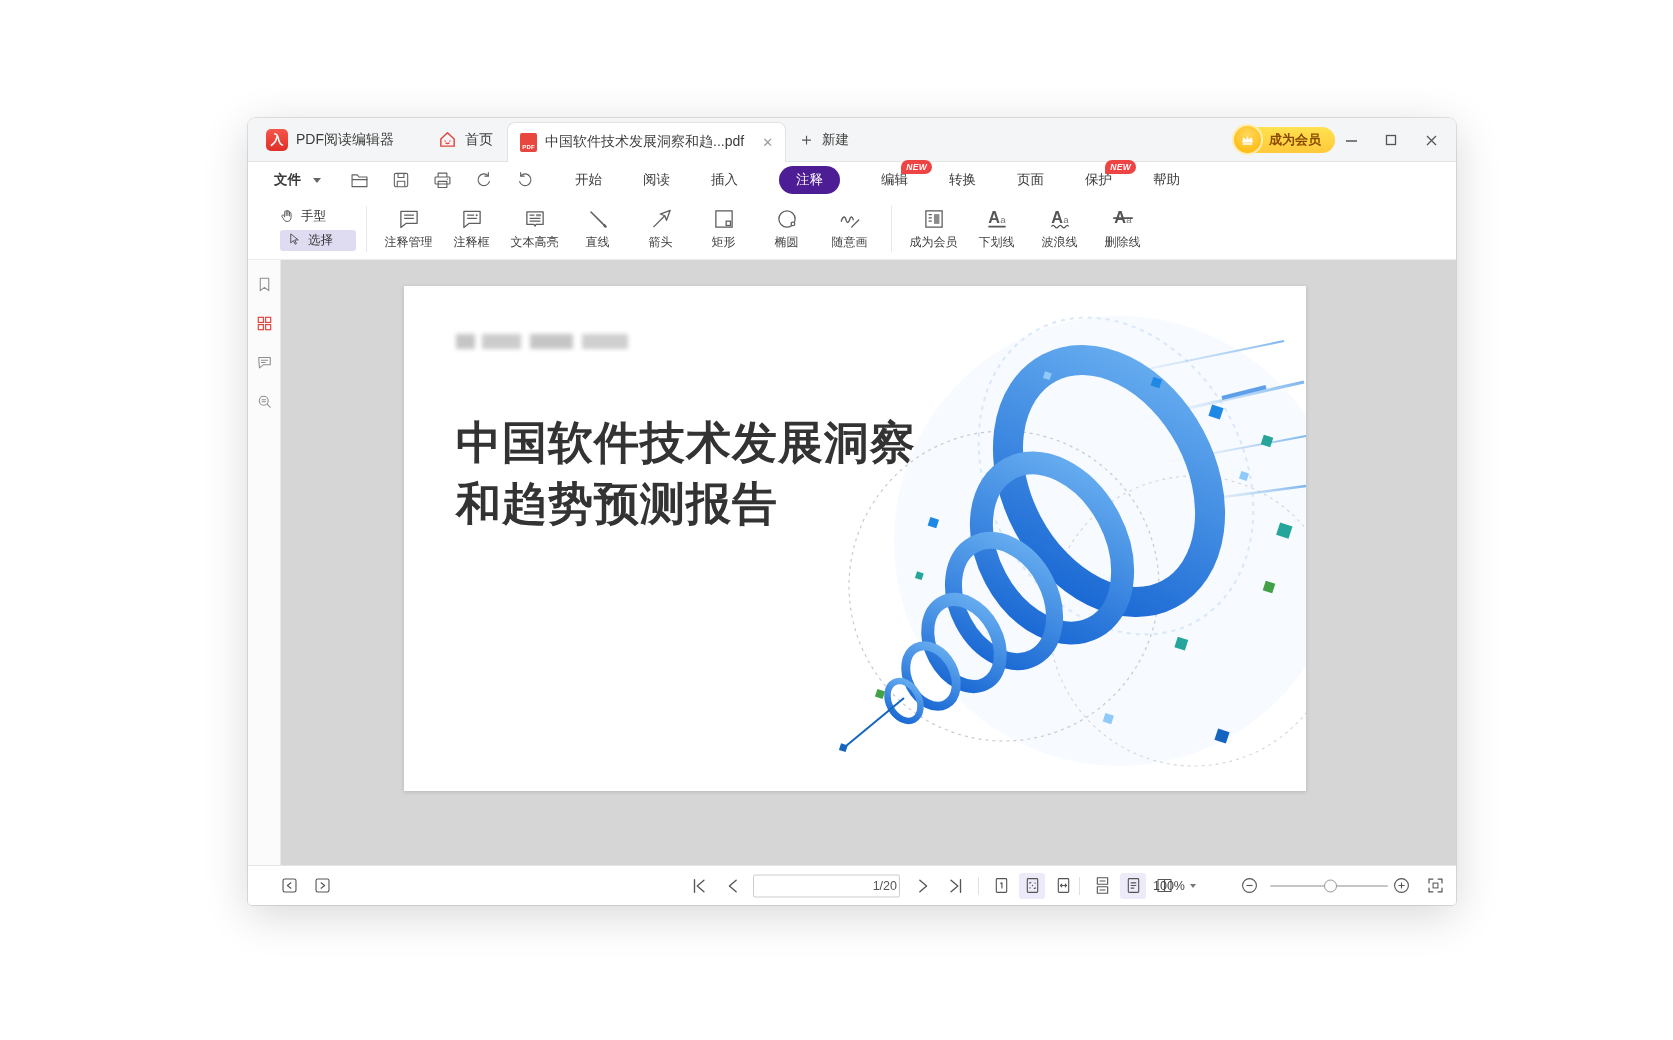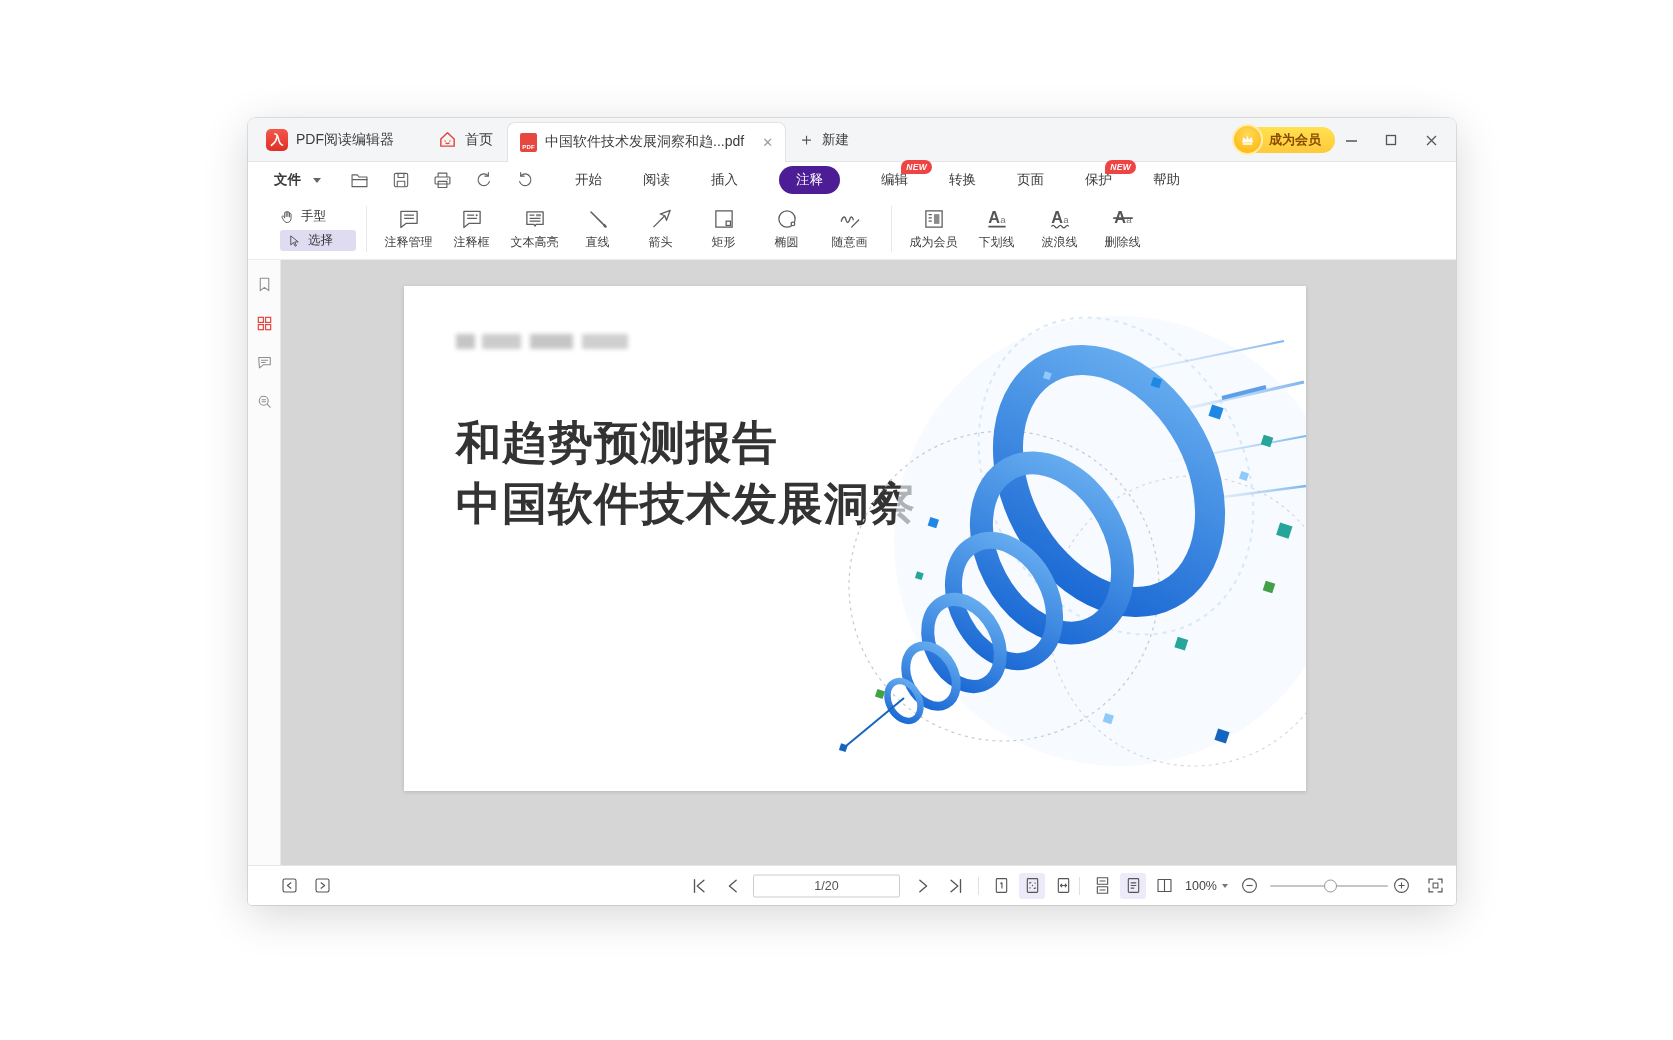--- a/index.html
+++ b/index.html
@@ -33,39 +33,39 @@
   .caret{width:0;height:0;border-left:4px solid transparent;border-right:4px solid transparent;border-top:5px solid #666;}
   .quickics{display:flex;align-items:center;gap:21px;margin-left:28px;}
   .menuitems{display:flex;align-items:center;gap:41px;margin-left:40px;}
   .mitem{position:relative;white-space:nowrap;}
   .mitem.pill{background:#4c1d95;color:#fff;padding:5px 17px;border-radius:999px;}
   .newbadge{position:absolute;top:-11px;right:-24px;background:#ef4444;color:#fff;font-size:8.5px;font-weight:bold;
     font-style:italic;padding:2px 5px 1.5px;border-radius:7px 7px 7px 1px;letter-spacing:.3px;}
   
   .toolbar{height:62px;background:#fff;border-bottom:1px solid #ececec;display:flex;align-items:center;padding-left:24px;flex:none;}
   .modecol{display:flex;flex-direction:column;gap:3px;width:84px;}
-  .moderow{display:flex;align-items:flex-end;gap:6px;font-size:12.5px;color:#333;padding:2px 7px;border-radius:3px;}
+  .moderow{display:flex;align-items:flex-start;gap:6px;font-size:12.5px;color:#333;padding:2px 7px;border-radius:3px;}
   .moderow.sel{background:#dfdcf2;margin-left:8px;}
   .vdiv{width:1px;height:46px;background:#e8e8e8;margin:0 10px;flex:none;}
   .tool{width:63px;display:flex;flex-direction:column;align-items:center;gap:2px;}
   .tool .lbl{font-size:12px;color:#3f3f3f;white-space:nowrap;}
   
   .content{flex:1;display:flex;min-height:0;}
   .sidebar{width:33px;background:#fbfbfb;border-right:1px solid #e9e9e9;display:flex;flex-direction:column;align-items:center;
     padding-top:16px;gap:22px;flex:none;}
   .docarea{flex:1;background:#d6d6d6;position:relative;overflow:hidden;}
   .pdfpage{position:absolute;left:123px;top:26px;width:902px;height:505px;background:#fff;box-shadow:0 1px 4px rgba(0,0,0,.15);}
   .blurlogo{position:absolute;left:52px;top:48px;width:172px;height:15px;opacity:.5;filter:blur(2px);
     background:linear-gradient(90deg,#8d8d8d 0 11%,transparent 11% 15%,#9a9a9a 15% 38%,transparent 38% 43%,#8d8d8d 43% 68%,transparent 68% 73%,#a0a0a0 73% 100%);}
   .ptitle{position:absolute;left:52px;top:126px;font-size:45px;line-height:61px;font-weight:bold;color:#333;letter-spacing:1px;}
   .art{position:absolute;inset:0;}
   
   .statusbar{height:40px;background:#fff;border-top:1px solid #e5e5e5;position:relative;flex:none;font-size:12.5px;color:#444;}
   .sb{position:absolute;top:50%;transform:translateY(-50%);display:flex;align-items:center;}
-  .pageinput{width:147px;height:23px;border:1px solid #ccc;border-radius:2px;text-align:center;font-size:12.5px;color:#555;
+  .pageinput{width:147px;height:23px;border:1px solid #ccc;border-radius:2px;text-align:right;font-size:12.5px;color:#555;
     font-family:"Liberation Sans",sans-serif;outline:none;background:#fff;}
   .selbox{background:#edebf9;border:1px solid #b9b2e6;border-radius:3px;}
   .iconbox{width:26px;height:26px;display:flex;align-items:center;justify-content:center;border:1px solid transparent;border-radius:3px;}
   .sdiv{position:absolute;top:50%;transform:translateY(-50%);width:1px;height:18px;background:#e0e0e0;}
   .track{position:absolute;left:1022px;top:50%;width:118px;height:2px;background:#c6c6c6;border-radius:1px;transform:translateY(-50%);}
   .knob{position:absolute;left:54px;top:50%;transform:translate(0,-50%);width:13px;height:13px;border-radius:50%;
     background:#fff;border:1.5px solid #979797;}
   .zcaret{width:0;height:0;border-left:3.5px solid transparent;border-right:3.5px solid transparent;border-top:4.5px solid #777;margin-left:5px;}
   .ic{display:inline-flex;}
   .ic svg{display:block;}
@@ -352,22 +352,22 @@
             <path d="M14.5 14.5l4 4"></path>
             <path d="M7.8 8.7h4.4M7.8 11.3h4.4"></path>
           </svg>
       </span>
     </div>
 
     <div class="docarea">
       <div class="pdfpage">
         <div class="blurlogo"></div>
         <div class="ptitle">
+          <div>中国软件技术发展洞察</div>
           <div>和趋势预测报告</div>
-          <div>中国软件技术发展洞察</div>
         </div>
         <svg class="art" viewBox="0 0 902 505" width="902" height="505">
           <defs>
             <linearGradient id="gb" x1="0" y1="1" x2="1" y2="0">
               <stop offset="0" stop-color="#1261d1"></stop>
                 <stop offset="1" stop-color="#6db3f2"></stop>
             </linearGradient>
             <linearGradient id="gl" x1="0" y1="0" x2="1" y2="0">
               <stop offset="0" stop-color="#bcd9f5" stop-opacity="0"></stop>
                 <stop offset="1" stop-color="#7eb6ee"></stop>
@@ -483,21 +483,21 @@
           <rect x="5" y="3" width="12" height="16" rx="1"></rect>
           <path d="M7.8 8h6.4M7.8 11h6.4M7.8 14h4"></path>
         </svg>
     </span>
     <span class="sb iconbox" style="left:903px;">
       <svg width="19" height="19" viewBox="0 0 22 22" fill="none" stroke="#555" stroke-width="1.3" stroke-linejoin="round">
           <path d="M3.5 4h7.5v14H3.5zM11 4h7.5v14H11z"></path>
         </svg>
     </span>
 
-    <span class="sb" style="left:937px;">
+    <span class="sb" style="left:905px;">
       <span>100%</span>
       <span class="zcaret"></span>
     </span>
     <span class="sb iconbox" style="left:988px;">
       <svg width="19" height="19" viewBox="0 0 22 22" fill="none" stroke="#555" stroke-width="1.3">
           <circle cx="11" cy="11" r="8"></circle>
           <path d="M7.5 11h7"></path>
         </svg>
     </span>
     <span class="track">

